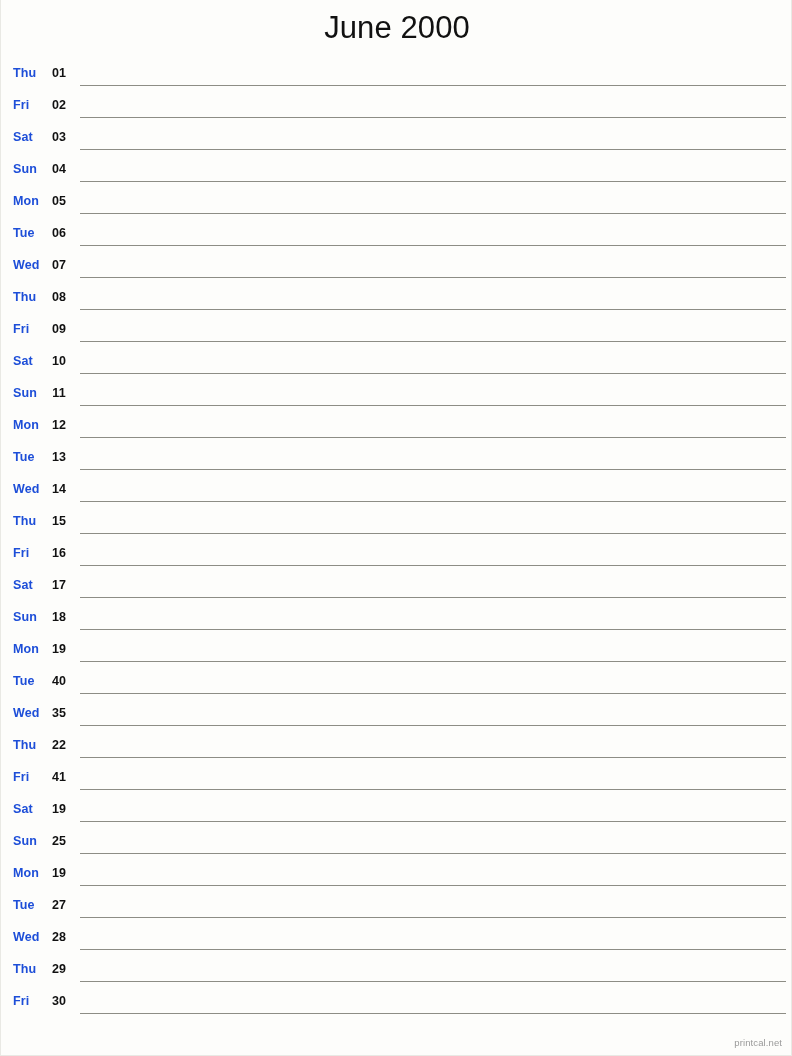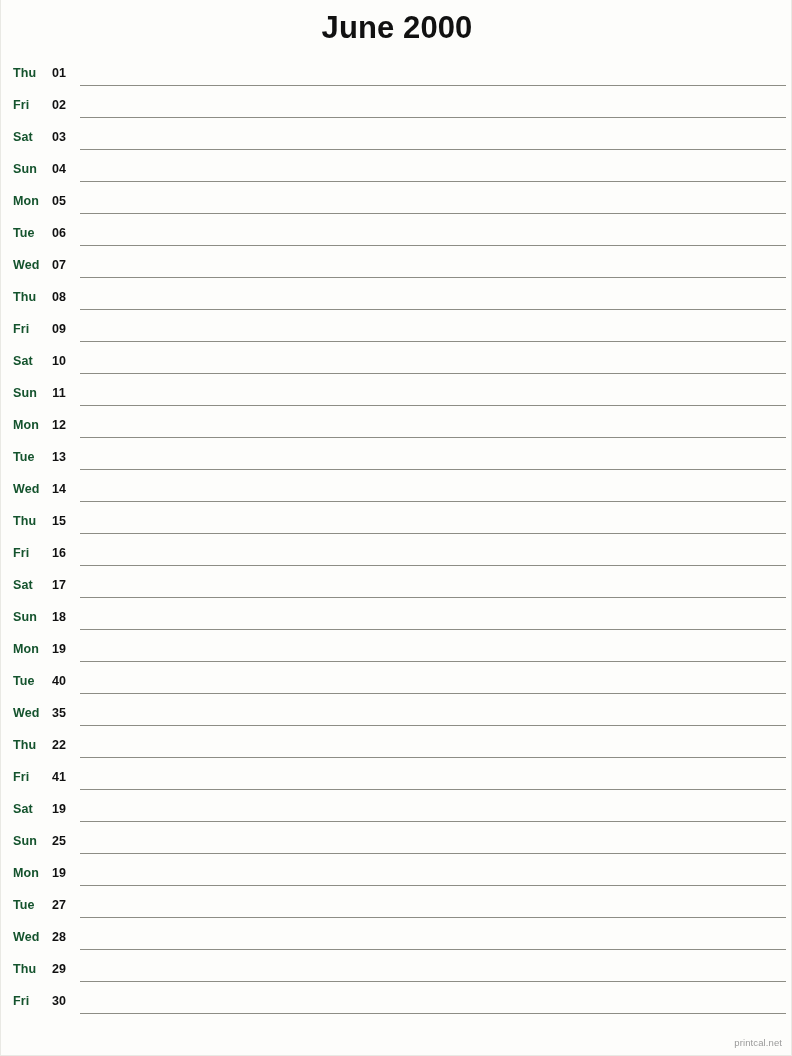--- a/index.html
+++ b/index.html
@@ -24,21 +24,21 @@
     border-right: 1px solid #e9e9e4;
     border-bottom: 1px solid #e9e9e4;
   }
   .title {
     position: absolute;
     top: 8px;
     left: 0;
     width: 792px;
     text-align: center;
     font-size: 31px;
-    font-weight: 700;
+    font-weight: 400;
     color: #111111;
     letter-spacing: 0.1px;
     line-height: 40px;
   }
   .day-list {
     position: absolute;
     top: 60px;
     left: 0;
     width: 792px;
   }
@@ -46,21 +46,21 @@
     position: relative;
     height: 32px;
     width: 792px;
   }
   .dow {
     position: absolute;
     left: 12px;
     top: 6px;
     font-size: 12.5px;
     font-weight: bold;
-    color: #14532d;
+    color: #1d4ed8;
     line-height: 14px;
     letter-spacing: 0.1px;
   }
   .dnum {
     position: absolute;
     left: 51px;
     top: 6px;
     width: 14px;
     text-align: center;
     font-size: 12.5px;

